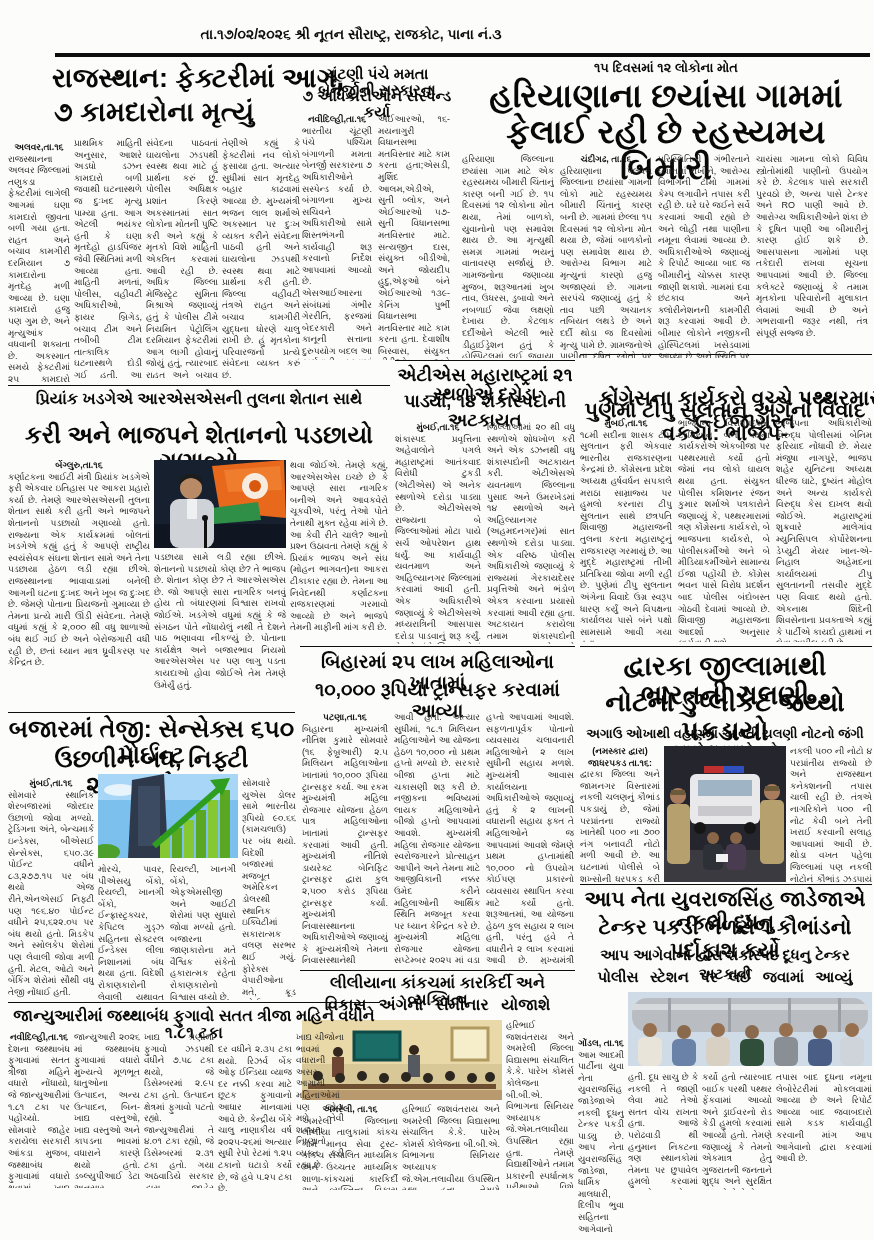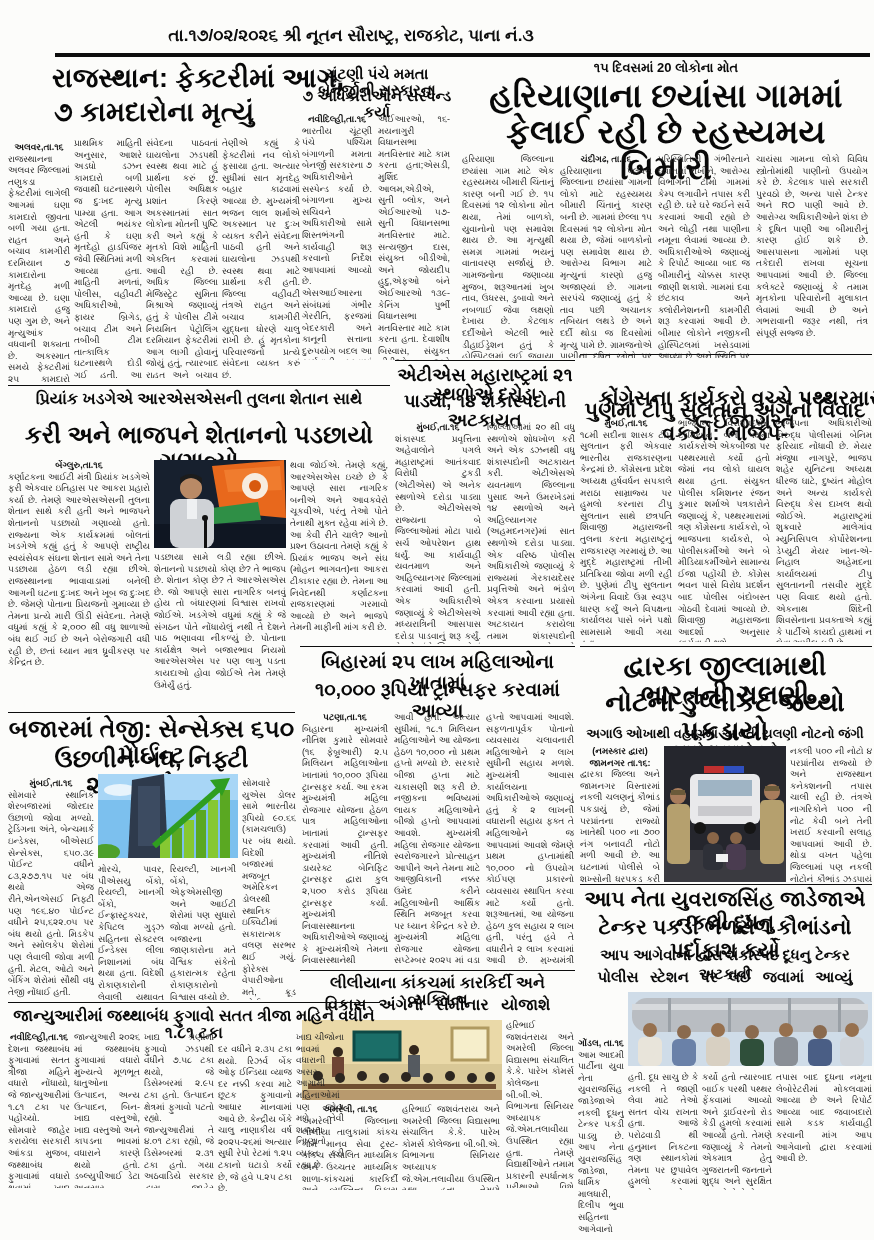--- a/index.html
+++ b/index.html
@@ -1,19 +1,19 @@
 <!DOCTYPE html>
 <html><head>
 <meta charset="utf-8">
 <style>
   html,body{margin:0;padding:0;background:#e9e9e6;}
   #page{position:relative;width:874px;height:1240px;background:#fcfcfa;margin:0 auto;
         font-family:"Liberation Sans","DejaVu Sans",sans-serif;color:#161616;overflow:hidden;}
   .abs{position:absolute;}
-  .masthead{width:702px;top:26px;left:0;text-align:center;font-size:17px;font-weight:700;color:#0d0d0d;}
+  .masthead{width:702px;top:26px;left:0;text-align:center;font-size:14px;font-weight:700;color:#0d0d0d;}
   .rule{background:#0d0d0d;height:1px;}
   .rule-thick{background:#0d0d0d;height:4px;}
   .hl{font-weight:700;color:#080808;text-align:center;line-height:1.08;}
   .kicker{font-weight:700;text-align:center;color:#0a0a0a;}
   .col{font-size:9px;line-height:11.6px;text-align:justify;overflow:hidden;color:#222;
        word-break:break-word;hyphens:auto;}
   .dateline{display:block;text-align:center;font-weight:700;font-size:9px;color:#111;}
   .credit{display:block;text-align:center;font-weight:700;font-size:9px;color:#111;}
   .subhead{font-weight:700;text-align:center;color:#090909;line-height:1.25;}
   .photo{display:block;}
@@ -43,21 +43,21 @@
     <div class="abs hl" style="left:296px;top:66px;width:162px;font-size:15px;">ચૂંટણી પંચે મમતા બેનર્જીની સરકારના</div>
     <div class="abs hl" style="left:296px;top:88px;width:162px;font-size:15px;">૭ અધિકારીઓને સસ્પેન્ડ કર્યા</div>
     <div class="abs col" style="left:302px;top:114px;width:70px;height:246px;">
       <span class="dateline">નવીદિલ્હી,તા.૧૬</span>
       <span>ભારતીય ચૂંટણી પંચે પશ્ચિમ બંગાળની મમતા બેનર્જી સરકારના ૭ અધિકારીઓને સસ્પેન્ડ કર્યા છે. બંગાળના મુખ્ય સચિવને અધિકારીઓ સામે શિસ્તભંગની કાર્યવાહી શરૂ કરવાનો નિર્દેશ આપવામાં આવ્યો છે. એસઆઈઆરના સંબંધમાં ગંભીર ગેરરીતિ, ફરજમાં બેદરકારી અને કાનૂની સત્તાના દુરુપયોગ બદલ આ કાર્યવાહી કરવામાં આવી છે. ઈસીઆઈ દ્વારા સસ્પેન્ડ કરાયેલા અધિકારીઓની યાદી પણ જાહેર કરવામાં આવી છે. આ નામોમાં ડો. સંજીર રહેમાન,એઈઆરઓ કૃષિ વિભાગના સહાયક નિયામક, ૫૬-સમસેરગંજ વિધાનસભા મતવિસ્તાર, મુર્શિદાબાદ જિલ્લા. નીતિશ દાસ, મહેસૂલ અધિકારી, ફરક્કા, અને એઈઆરઓ ૫૫-ફરક્કાવિધાનસભા મતવિસ્તાર માટે શામેલ છે. એઈઆરઓ, ડાલિયા રે ચૌધરી, મહિલા વિકાસ કાર્યાલય, મયનાગુરી વિકાસ બ્લોક અને</span>
     </div>
     <div class="abs col" style="left:378px;top:114px;width:72px;height:246px;">એઈઆરઓ, ૧૬-મયનાગુરી વિધાનસભા મતવિસ્તાર માટે કામ કરતા હતા;એસડી, મુર્શિદ આલમ,એડીએ, સુતી બ્લોક, અને એઈઆરઓ ૫૭-સુતી વિધાનસભા મતવિસ્તાર માટે. સત્યજીત દાસ, સંયુક્ત બીડીઓ, અને જોયદીપ હુદુ,એફઓ બંને એઈઆરઓ ૧૩૯-કેનિંગ પુર્ભી વિધાનસભા મતવિસ્તાર માટે કામ કરતા હતા. દેવાશીષ બિસ્વાસ, સંયુક્ત બીડીઓ અને એઈઆરઓ, ૨૨૯-ડેબ્રા વિધાનસભા મતવિસ્તાર માટે કામ કરતા હતા. બંગાળના મુખ્યમંત્રીએ મતદાર યાદીના સ્પેશિયલ ઇન્ટેન્સિવ રિવિઝન સામે સુપ્રીમ કોર્ટનો પણ સંપર્ક કર્યો. સુપ્રીમ કોર્ટમાં મમતા બેનર્જી અને તૃણમૂલ કોંગ્રેસ દ્વારા દાખલ કરવામાં આવેલી અરજી પર સુનાવણી ચાલુ છે, પરંતુ કોર્ટે એક મજબૂત સંદેશ આપ્યો છે કે તે એસઆઈઆર પ્રક્રિયામાં કોઈપણ અવરોધ કે અવરોધ સહન કરશે નહીં.</div>
   </div>
 
   <div>
-    <div class="abs kicker" style="left:460px;top:60px;width:412px;font-size:13px;">૧૫ દિવસમાં 20 લોકોના મોત</div>
+    <div class="abs kicker" style="left:460px;top:60px;width:412px;font-size:13px;">૧૫ દિવસમાં ૧૨ લોકોના મોત</div>
     <div class="abs hl" style="left:460px;top:78px;width:412px;font-size:33px;">હરિયાણાના છયાંસા ગામમાં</div>
     <div class="abs hl" style="left:460px;top:114px;width:412px;font-size:33px;">ફેલાઈ રહી છે રહસ્યમય બિમારી</div>
     <div class="abs col" style="left:462px;top:154px;width:92px;height:204px;">હરિયાણા જિલ્લાના છયાંસા ગામ માટે એક રહસ્યમય બીમારી ચિંતાનું કારણ બની ગઈ છે. ૧૫ દિવસમાં ૧૨ લોકોના મોત થયા, તેમાં બાળકો, યુવાનોનો પણ સમાવેશ થાય છે. આ મૃત્યુથી સમગ્ર ગામમાં ભયનું વાતાવરણ સર્જાયું છે. ગામજનોના જણાવ્યા મુજબ, શરૂઆતમાં ખુબ તાવ, ઉધરસ, ડુબાવો અને નબળાઈ જેવા લક્ષણો દેખાય છે. કેટલાક દર્દીઓને એટલી ભારે ડીહાઈડ્રેશન હતું કે હોસ્પિટલમાં લઈ જવાયા પરંતુ તેમના જીવ બચ્યા નહીં. આશ્ચર્યજનક રીતે થોડા દિવસોમાં ઘણા લોકો બીમાર પડી ગયા.</div>
     <div class="abs col" style="left:560px;top:154px;width:92px;height:204px;">
       <span class="dateline">ચંદીગઢ, તા.૧૬</span>
       <span>હરિયાણાના પલવલ જિલ્લાના છયાંસા ગામના લોકો માટે રહસ્યમય બીમારી ચિંતાનું કારણ બની છે. ગામમાં છેલ્લા ૧૫ દિવસમાં ૧૨ લોકોના મોત થયા છે, જેમાં બાળકોનો પણ સમાવેશ થાય છે. આરોગ્ય વિભાગ માટે મૃત્યુનાં કારણો હજુ અજાણ્યાં છે. ગામના સરપંચે જણાવ્યું હતું કે તાવ પછી અચાનક તબિયત લથડે છે અને દર્દી થોડા જ દિવસોમાં મૃત્યુ પામે છે. ગ્રામજનોએ પાણીના દૂષિત સ્ત્રોતો પર શંકા વ્યક્ત કરી છે અને તંત્ર પાસે તાત્કાલિક તપાસની માંગ કરી છે.</span>
     </div>
     <div class="abs col" style="left:658px;top:154px;width:92px;height:204px;">પરિસ્થિતિની ગંભીરતાને ધ્યાનમાં રાખીને, આરોગ્ય વિભાગની ટીમો ગામમાં કેમ્પ લગાવીને તપાસ કરી રહી છે. ઘરે ઘરે જઈને સર્વે કરવામાં આવી રહ્યો છે અને લોહી તથા પાણીના નમૂના લેવામાં આવ્યા છે. અધિકારીઓએ જણાવ્યું કે રિપોર્ટ આવ્યા બાદ જ બીમારીનું ચોક્કસ કારણ જાણી શકાશે. ગામમાં દવા છંટકાવ અને ક્લોરીનેશનની કામગીરી શરૂ કરવામાં આવી છે. બીમાર લોકોને નજીકની હોસ્પિટલમાં ખસેડવામાં આવ્યા છે અને સ્થિતિ પર સતત નજર રાખવામાં આવી રહી છે.</div>
     <div class="abs col" style="left:756px;top:154px;width:112px;height:204px;">ચાયંસા ગામના લોકો વિવિધ સ્ત્રોતોમાંથી પાણીનો ઉપયોગ કરે છે. કેટલાક પાસે સરકારી પુરવઠો છે, અન્ય પાસે ટેન્કર અને RO પાણી આવે છે. આરોગ્ય અધિકારીઓને શંકા છે કે દૂષિત પાણી આ બીમારીનું કારણ હોઈ શકે છે. આસપાસના ગામોમાં પણ તકેદારી રાખવા સૂચના આપવામાં આવી છે. જિલ્લા કલેક્ટરે જણાવ્યું કે તમામ મૃતકોના પરિવારોની મુલાકાત લેવામાં આવી છે અને ગભરાવાની જરૂર નથી, તંત્ર સંપૂર્ણ સજ્જ છે.</div>
   </div>
@@ -157,21 +157,21 @@
     <div class="abs col" style="left:486px;top:712px;width:88px;height:252px;">હપ્તો આપવામાં આવશે. સફળતાપૂર્વક પોતાનો વ્યવસાય ચલાવનારી મહિલાઓને ૨ લાખ સુધીની સહાય મળશે. મુખ્યમંત્રી આવાસ કાર્યાલયના અધિકારીઓએ જણાવ્યું હતું કે ૨ લાખની વધારાની સહાય ફક્ત તે મહિલાઓને જ આપવામાં આવશે જેમણે પ્રથમ હપ્તામાંથી ૧૦,૦૦૦ નો ઉપયોગ કોઈપણ પ્રકારનો વ્યવસાય સ્થાપિત કરવા માટે કર્યો હતો. શરૂઆતમાં, આ યોજના હેઠળ કુલ સહાય ૨ લાખ હતી, પરંતુ હવે તે વધારીને ૨ લાખ કરવામાં આવી છે. મુખ્યમંત્રી નીતિશ કુમારે તાજેતરમાં જાહેરાત કરી હતી કે બિહાર સરકારે બીજા હપ્તા માટે લાભાર્થીઓનું ઓડિટ શરૂ કર્યું છે.</div>
   </div>
 
   <div>
     <div class="abs rule" style="left:580px;top:646px;width:292px;"></div>
     <div class="abs hl" style="left:578px;top:652px;width:294px;font-size:27px;">દ્વારકા જીલ્લામાથી ભારતની ચલણી</div>
     <div class="abs hl" style="left:578px;top:688px;width:294px;font-size:27px;">નોટનો ડુપ્લીકેટ જથ્થો પકડાયો</div>
     <div class="abs subhead" style="left:578px;top:726px;width:294px;font-size:13px;">અગાઉ ઓખાથી વહાણમાં આવતી ચલણી નોટનો જંગી જથ્થો ઝડપાયો હતો</div>
     <div class="abs col" style="left:580px;top:746px;width:80px;height:136px;">
       <span class="credit">(નમસ્કાર દ્વારા)</span>
-      <span class="dateline">જામનગર તા.૧૬:</span>
+      <span class="dateline">જાધરપકડ તા.૧૬:</span>
       <span>દ્વારકા જિલ્લા અને જામનગર વિસ્તારમાં નકલી ચલણનું કૌભાંડ પકડાયું છે, જેમાં પરપ્રાંતના રાજ્યો ખાતેથી ૫૦૦ ના ૭૦૦ નંગ બનાવટી નોટો મળી આવી છે. આ ઘટનામાં પોલીસે બે શખ્સોની ધરપકડ કરી છે અને વધુ તપાસ હાથ ધરી છે.</span>
     </div>
     <div class="abs photo" style="left:664px;top:746px;">
       <svg width="122" height="136" viewBox="0 0 122 136">
         <rect width="122" height="136" fill="#25262d"></rect>
         <rect y="104" width="122" height="32" fill="#3a3a40"></rect>
         <rect x="26" y="28" width="70" height="50" rx="6" fill="#e9e9eb"></rect>
         <rect x="34" y="34" width="54" height="16" fill="#9fb4c4"></rect>
         <rect x="40" y="20" width="20" height="7" fill="#c03030"></rect>
         <rect x="60" y="20" width="20" height="7" fill="#3050c0"></rect>

